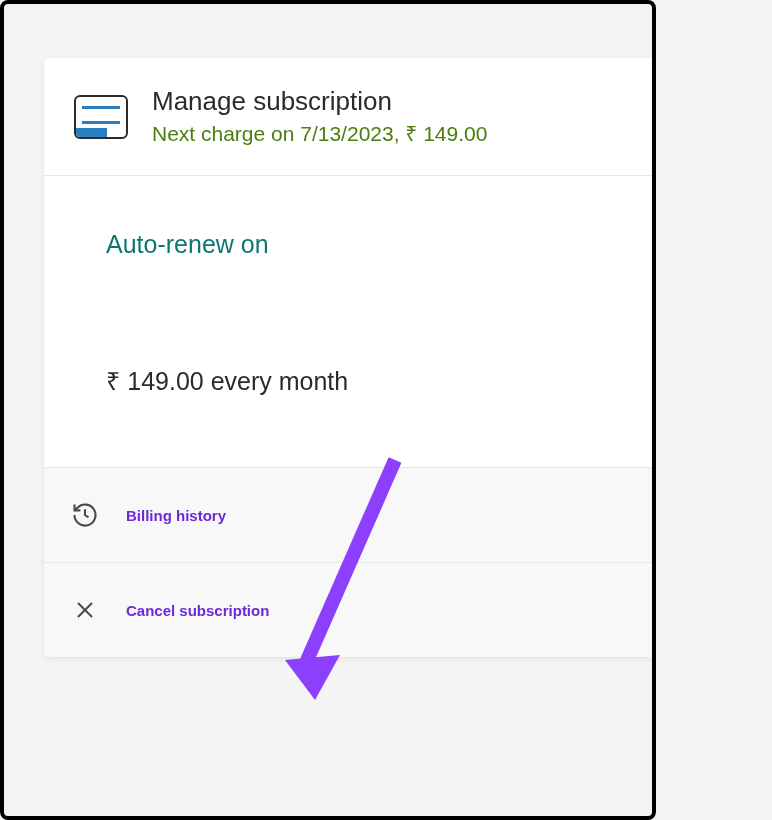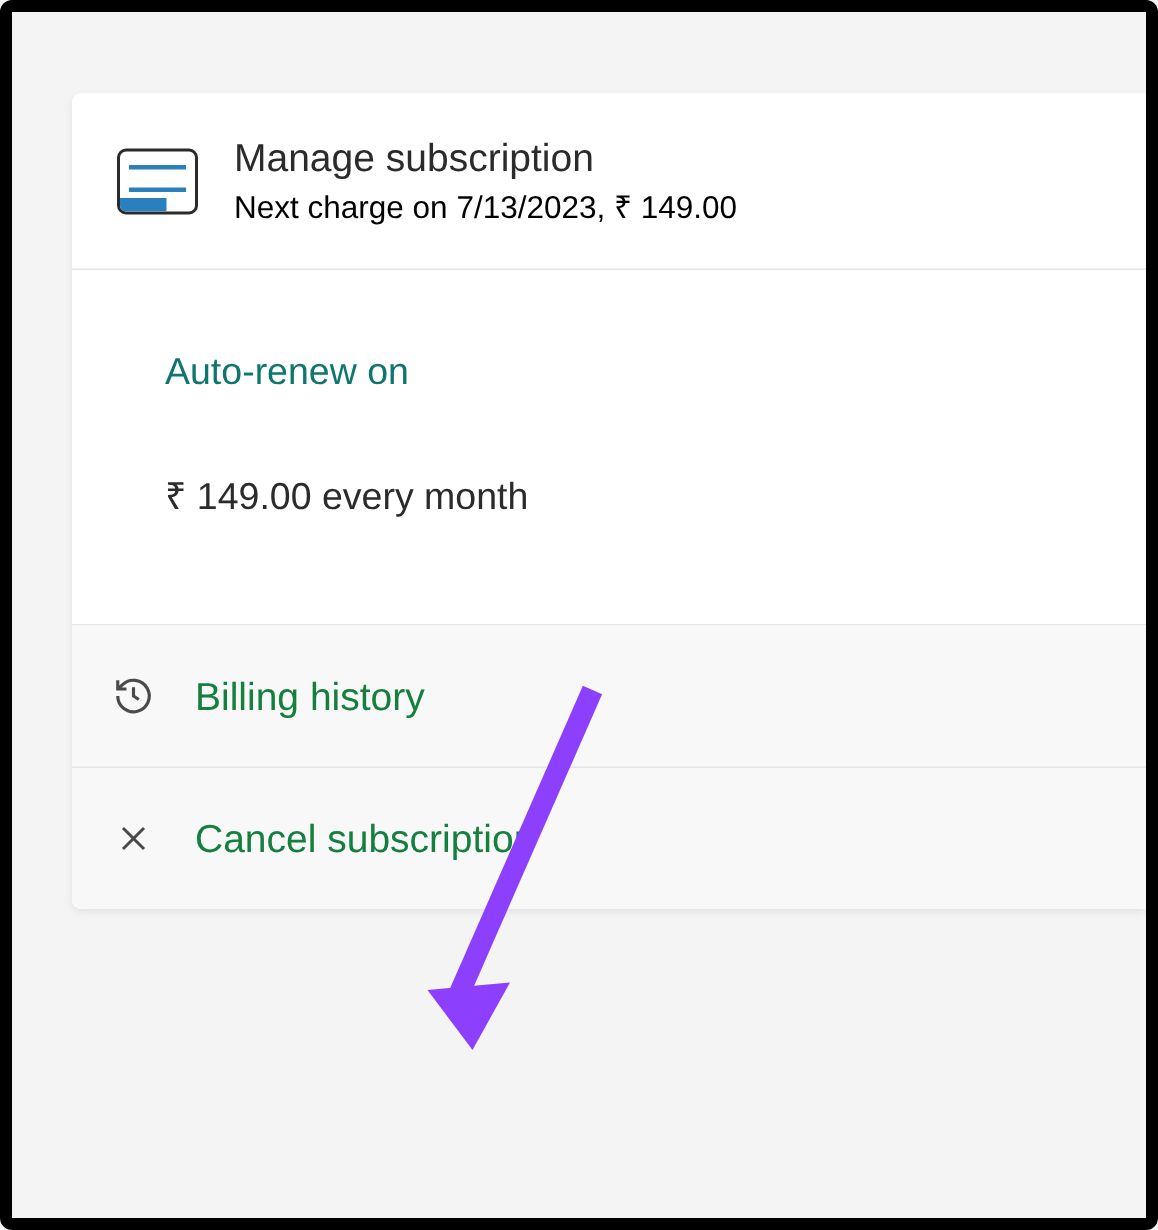--- a/index.html
+++ b/index.html
@@ -9,23 +9,23 @@
     }
     body {
       font-family: 'Segoe UI', -apple-system, BlinkMacSystemFont, sans-serif;
       background: #f4f4f5;
       width: 772px;
       height: 820px;
       overflow: hidden;
       position: relative;
     }
     .container {
-      border: 8px solid #000000;
+      border: 4px solid #000000;
       border-radius: 8px;
-      width: 772px;
+      width: 656px;
       height: 820px;
       padding: 54px 0 0 40px;
     }
     .card {
       background: #ffffff;
       border-radius: 6px 0 0 6px;
       box-shadow: 0 2px 6px rgba(0,0,0,0.08);
       overflow: hidden;
     }
     .card-header {
@@ -68,37 +68,37 @@
       display: flex;
       flex-direction: column;
     }
     .header-title {
       font-size: 26px;
       font-weight: 400;
       color: #2b2b2b;
     }
     .header-subtitle {
       font-size: 21px;
-      color: #000000;
+      color: #4d7c0f;
       margin-top: 2px;
     }
     .info-section {
       padding: 54px 36px 70px 62px;
       border-bottom: 1px solid #e6e6e6;
     }
     .info-title {
       font-size: 25px;
       color: #0f766e;
       font-weight: 400;
     }
     .info-price {
       font-size: 25px;
       color: #2b2b2b;
       font-weight: 400;
-      margin-top: 49px;
+      margin-top: 104px;
     }
     .action-item {
       display: flex;
       align-items: center;
       padding: 28px 36px 28px 22px;
       border-bottom: 1px solid #e6e6e6;
       background: #f8f8f8;
       cursor: pointer;
     }
     .action-item:last-child {
@@ -107,23 +107,23 @@
     .action-icon {
       width: 38px;
       height: 38px;
       display: flex;
       align-items: center;
       justify-content: center;
       margin-right: 22px;
       flex-shrink: 0;
     }
     .action-label {
-      font-size: 26px;
-      color: #15803d;
-      font-weight: 400;
+      font-size: 15px;
+      color: #6d28d9;
+      font-weight: 700;
     }
     .annotation-arrow {
       position: absolute;
       top: 450px;
       left: 265px;
       pointer-events: none;
     }
   </style>
 </head>
 <body>

